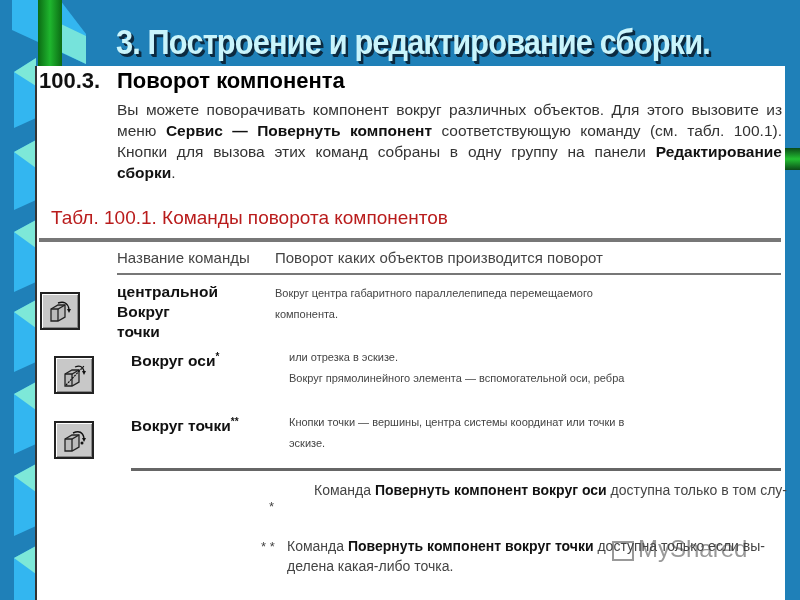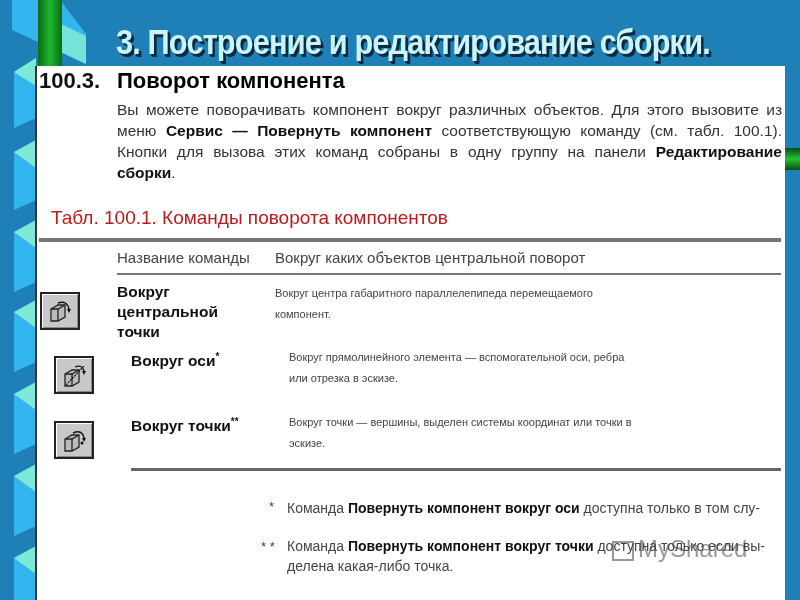--- a/index.html
+++ b/index.html
@@ -116,82 +116,82 @@
   <div class="sec-num">100.3.</div>
   <div class="sec-title">Поворот компонента</div>
 
   <div class="intro">
     <span>Вы можете поворачивать компонент вокруг различных объектов. Для этого вызовите из меню </span><b>Сервис — Повернуть компонент</b><span> соответствующую команду (см. табл. 100.1). Кнопки для вызова этих команд собраны в одну группу на панели </span><b>Редактирование сборки</b><span>.</span>
   </div>
 
   <div class="tbl-caption">Табл. 100.1. Команды поворота компонентов</div>
   <div class="rule-top"></div>
   <div class="th" style="left:80px">Название команды</div>
-  <div class="th" style="left:238px">Вокруг каких объектов центральной поворот</div>
+  <div class="th" style="left:238px">Поворот каких объектов производится поворот</div>
   <div class="rule-head"></div>
 
   <div class="icon-btn" style="left:3px; top:226px;">
     <svg width="26" height="26" viewBox="0 0 26 26">
       <polygon points="3,10 10,6 17,6 17,18 10,22 3,22" fill="#bbb" stroke="#222" stroke-width="1.3"></polygon>
       <polyline points="3,10 10,10 17,6" fill="none" stroke="#222" stroke-width="1.3"></polyline>
       <line x1="10" y1="10" x2="10" y2="22" stroke="#222" stroke-width="1.3"></line>
       <path d="M10,4 Q19,1 21,10" fill="none" stroke="#111" stroke-width="1.4"></path>
       <polygon points="19,10 23,10 21,14" fill="#111"></polygon>
     </svg>
   </div>
   <div class="row-name" style="left:80px; top:216px;">
+    <div>центральной</div>
     <div>Вокруг</div>
-    <div>центральной</div>
     <div>точки</div>
   </div>
   <div class="row-desc" style="left:238px; top:217px;">
     <div>Вокруг центра габаритного параллелепипеда перемещаемого</div>
-    <div>компонент.</div>
+    <div>компонента.</div>
   </div>
 
   <div class="icon-btn" style="left:17px; top:290px;">
     <svg width="26" height="26" viewBox="0 0 26 26">
       <polygon points="3,11 10,7 17,7 17,19 10,23 3,23" fill="#bbb" stroke="#222" stroke-width="1.3"></polygon>
       <polyline points="3,11 10,11 17,7" fill="none" stroke="#222" stroke-width="1.3"></polyline>
       <line x1="10" y1="11" x2="10" y2="23" stroke="#222" stroke-width="1.3"></line>
       <line x1="4" y1="22" x2="22" y2="3" stroke="#111" stroke-width="1.2" stroke-dasharray="2,1"></line>
       <path d="M13,4 Q20,1 22,8" fill="none" stroke="#111" stroke-width="1.3"></path>
       <polygon points="20,8 24,8 22,12" fill="#111"></polygon>
     </svg>
   </div>
   <div class="row-name" style="left:94px; top:281px;">
     <span>Вокруг оси</span><sup style="font-size:10px">*</sup>
   </div>
   <div class="row-desc" style="left:252px; top:281px;">
+    <div>или отрезка в эскизе.</div>
     <div>Вокруг прямолинейного элемента — вспомогательной оси, ребра</div>
-    <div>или отрезка в эскизе.</div>
   </div>
 
   <div class="icon-btn" style="left:17px; top:355px;">
     <svg width="26" height="26" viewBox="0 0 26 26">
       <polygon points="3,11 10,7 17,7 17,19 10,23 3,23" fill="#bbb" stroke="#222" stroke-width="1.3"></polygon>
       <polyline points="3,11 10,11 17,7" fill="none" stroke="#222" stroke-width="1.3"></polyline>
       <line x1="10" y1="11" x2="10" y2="23" stroke="#222" stroke-width="1.3"></line>
       <path d="M11,5 Q20,1 22,10" fill="none" stroke="#111" stroke-width="1.4"></path>
       <polygon points="20,10 24,10 22,14" fill="#111"></polygon>
       <circle cx="20" cy="15" r="1.5" fill="#111"></circle>
     </svg>
   </div>
   <div class="row-name" style="left:94px; top:346px;">
     <span>Вокруг точки</span><sup style="font-size:10px">**</sup>
   </div>
   <div class="row-desc" style="left:252px; top:346px;">
-    <div>Вокруг точки — вершины, выделен системы координат или точки в</div>
+    <div>Кнопки точки — вершины, центра системы координат или точки в</div>
     <div>эскизе.</div>
   </div>
 
   <div class="rule-bottom"></div>
 
   <div class="note-mark" style="left:232px; top:433px;">*</div>
-  <div class="note-text" style="top:432px;">
+  <div class="note-text" style="top:414px;text-align:right;">
     <div><span>Команда </span><b>Повернуть компонент вокруг оси</b><span> доступна только в том слу-</span></div>
   </div>
   <div class="note-mark" style="left:224px; top:473px;">* *</div>
   <div class="note-text" style="top:470px;">
     <div><span>Команда </span><b>Повернуть компонент вокруг точки</b><span> доступна только если вы-</span></div>
     <div>делена какая-либо точка.</div>
   </div>
 </div>
 
 <div class="watermark">

